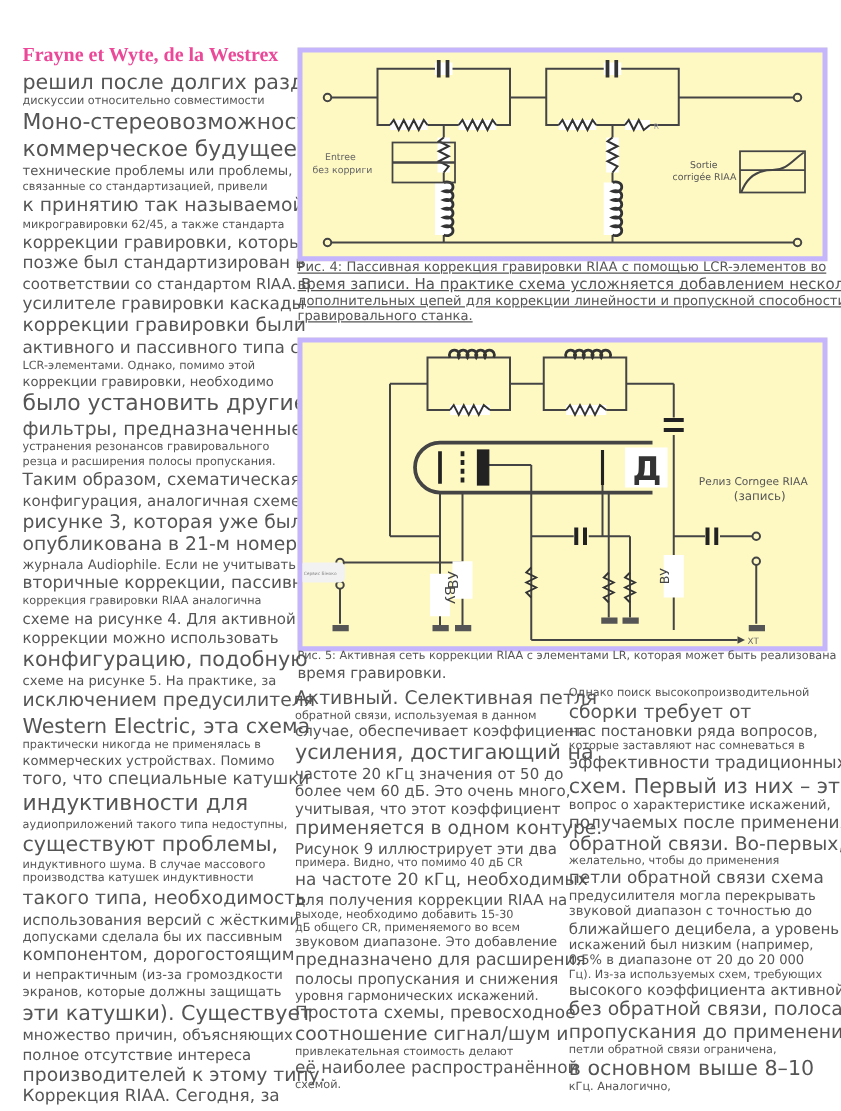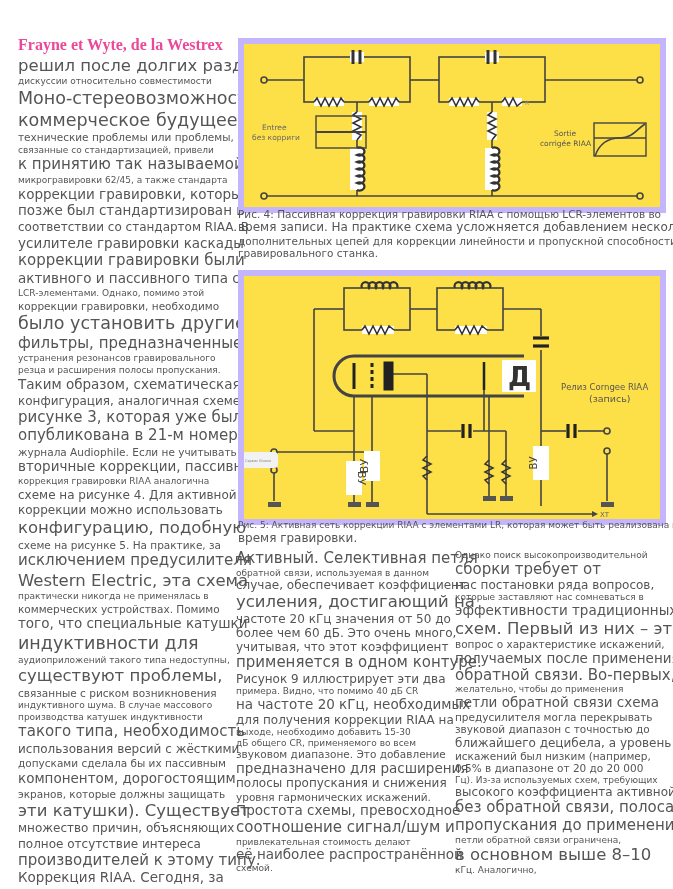--- a/index.html
+++ b/index.html
@@ -13,21 +13,21 @@
   .s10 { font-size:9px; }
   .s11 { font-size:10.5px; }
   .s12 { font-size:12px; }
   .s13 { font-size:13.5px; }
   .s14 { font-size:15px; }
   .s15 { font-size:16.5px; }
   .s16 { font-size:17.5px; }
   .serif-head { font-family:"Liberation Serif", serif; font-weight:bold; font-size:16px; color:#ec4899; }
   #left-col { left:18px; top:36px; width:212px; }
   #left-col .line { margin:0 0 1px 0; }
-  .figure-box { position:absolute; border:6px solid #c4b5fd; background:#fde047; }
+  .figure-box { position:absolute; border:4px solid #c4b5fd; background:#fef9c3; }
   #fig4 { left:238px; top:38px; width:416px; height:163px; }
   #fig5 { left:238px; top:270px; width:416px; height:243px; }
   .caption { position:absolute; left:238px; width:430px; }
   #mid-col { left:236px; top:550px; width:215px; }
   #right-col { left:455px; top:550px; width:218px; }
   svg text { font-family:"DejaVu Sans", sans-serif; }
 </style>
 </head>
 <body>
 
@@ -66,27 +66,27 @@
       <span class="line s15">конфигурацию, подобную</span>
       <span class="line s11">схеме на рисунке 5. На практике, за</span>
       <span class="line s14">исключением предусилителя</span>
       <span class="line s15">Western Electric, эта схема</span>
       <span class="line s10">практически никогда не применялась в</span>
       <span class="line s11">коммерческих устройствах. Помимо</span>
       <span class="line s13">того, что специальные катушки</span>
       <span class="line s16">индуктивности для</span>
       <span class="line s10">аудиоприложений такого типа недоступны,</span>
       <span class="line s15">существуют проблемы,</span>
-      <span class="line s11">связанные с риском возникновения</span>
       <span class="line s10">индуктивного шума. В случае массового</span>
       <span class="line s10">производства катушек индуктивности</span>
       <span class="line s14">такого типа, необходимость</span>
       <span class="line s12">использования версий с жёсткими</span>
       <span class="line s11">допусками сделала бы их пассивным</span>
       <span class="line s13">компонентом, дорогостоящим</span>
+      <span class="line s11">и непрактичным (из-за громоздкости</span>
       <span class="line s11">экранов, которые должны защищать</span>
       <span class="line s15">эти катушки). Существует</span>
       <span class="line s12">множество причин, объясняющих</span>
       <span class="line s12">полное отсутствие интереса</span>
       <span class="line s14">производителей к этому типу.</span>
       <span class="line s13">Коррекция RIAA. Сегодня, за</span>
     </div>
 </div>
 
 <div class="figure-box" id="fig4">
@@ -203,21 +203,21 @@
       <line x1="350" y1="94" x2="402" y2="94"></line>
       <path d="M351,112 C356,98 366,94 376,94 C388,94 392,86 401,80" stroke-width="1.6"></path>
     </g>
     <text x="18" y="86" font-size="7.5" fill="#666">Entree</text>
     <text x="8" y="96" font-size="7.5" fill="#666">без корриги</text>
     <text x="310" y="92" font-size="7.5" fill="#555">Sortie</text>
     <text x="296" y="102" font-size="7.5" fill="#555">corrigée RIAA</text>
   </svg>
 </div>
 
-<div class="caption" style="top:208px;">
+<div class="caption" style="top:208px;text-decoration:underline;">
   <div id="fig4-caption">
       <span class="line s11">Рис. 4: Пассивная коррекция гравировки RIAA с помощью LCR-элементов во</span>
       <span class="line s12">время записи. На практике схема усложняется добавлением нескольких</span>
       <span class="line s11">дополнительных цепей для коррекции линейности и пропускной способности</span>
       <span class="line s11">гравировального станка.</span>
     </div>
 </div>
 
 <div class="figure-box" id="fig5">
   <svg width="416" height="243" viewBox="0 0 416 243">

